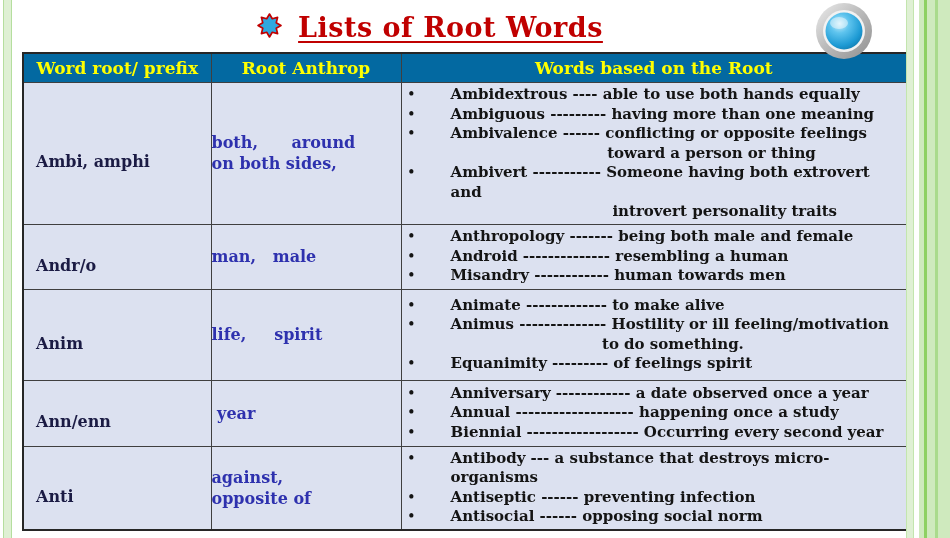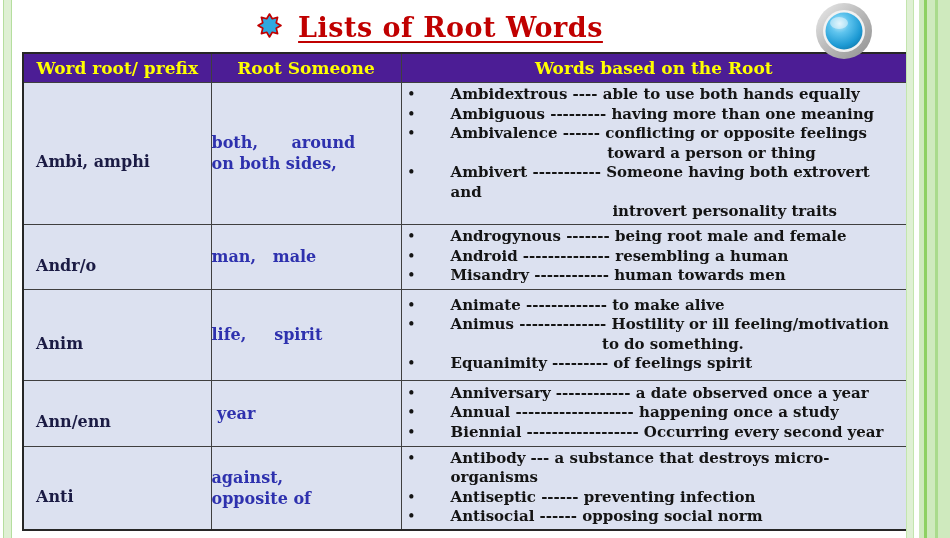--- a/index.html
+++ b/index.html
@@ -38,21 +38,21 @@
   .orb{position:absolute;left:814px;top:1px;width:60px;height:60px;z-index:5;}
 
   
   table.root-table{
     position:absolute;left:22px;top:52px;width:884px;
     border-collapse:collapse;table-layout:fixed;
     border:2px solid #262626;
   }
   .root-table th,.root-table td{border:1px solid #3f3f3f;}
   .root-table th{
-    background:#4c1d95;color:#FFFF00;font-size:17px;font-weight:bold;
+    background:#0369a1;color:#FFFF00;font-size:17px;font-weight:bold;
     height:26px;text-align:center;padding:1px 2px;
   }
   .root-table td{background:#dce1f0;}
   #tbody tr:nth-child(1){height:122px;}
   #tbody tr:nth-child(2){height:65px;}
   #tbody tr:nth-child(3){height:91px;}
   #tbody tr:nth-child(4){height:66px;}
   #tbody tr:nth-child(5){height:46px;}
   #tbody tr:nth-child(6){height:61px;}
 
@@ -109,21 +109,21 @@
 
   <table class="root-table">
     <colgroup>
       <col style="width:188px">
       <col style="width:190px">
       <col style="width:506px">
     </colgroup>
     <thead>
       <tr>
         <th>Word root/ prefix</th>
-        <th>Root Someone</th>
+        <th>Root Anthrop</th>
         <th>Words based on the Root</th>
       </tr>
     </thead>
     <tbody id="tbody">
   <tr>
     <td class="root-cell">Ambi, amphi</td>
     <td class="meaning-cell">both,      around
 on both sides,</td>
     <td class="words-cell">
             <div class="word-item">
@@ -146,21 +146,21 @@
             </div>
           </td>
   </tr>
 
   <tr>
     <td class="root-cell">Andr/o</td>
     <td class="meaning-cell">man,   male</td>
     <td class="words-cell">
             <div class="word-item">
               <span class="bullet">•</span>
-              <span class="word-text">Androgynous ------- being root male and female</span>
+              <span class="word-text">Anthropology ------- being both male and female</span>
             </div>
             <div class="word-item">
               <span class="bullet">•</span>
               <span class="word-text">Android -------------- resembling a human</span>
             </div>
             <div class="word-item">
               <span class="bullet">•</span>
               <span class="word-text">Misandry ------------ human towards men</span>
             </div>
           </td>

